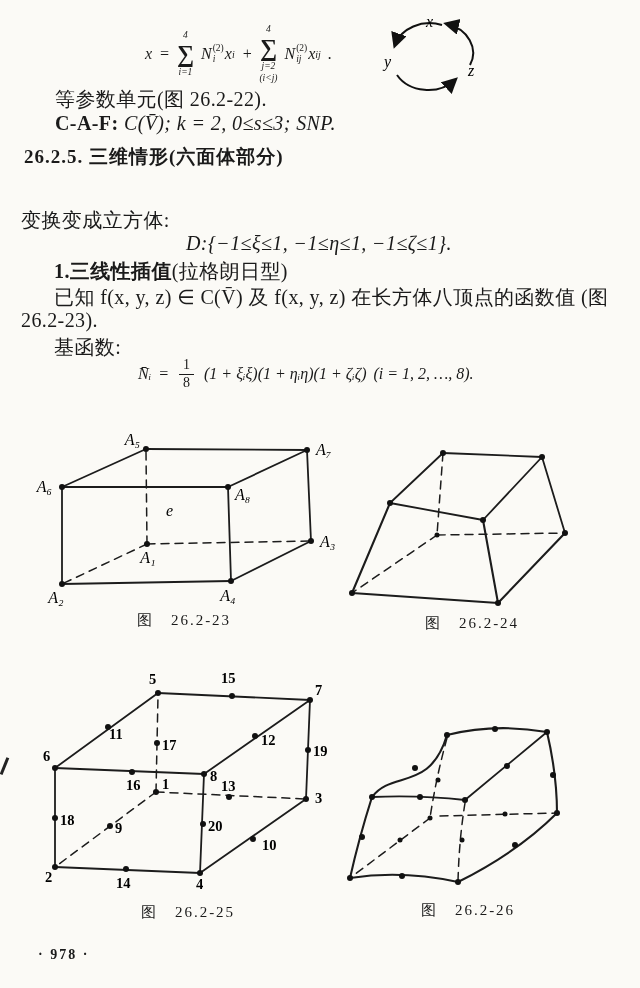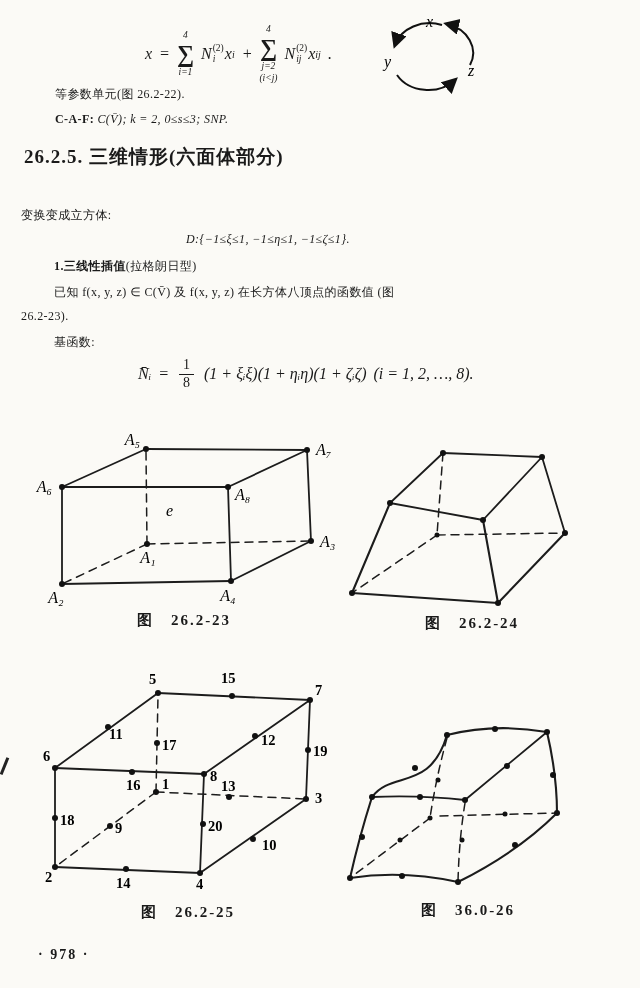--- a/index.html
+++ b/index.html
@@ -1,32 +1,32 @@
 <!DOCTYPE html>
 <html><head>
 <meta charset="utf-8">
 <style>
   html,body{margin:0;padding:0;background:#e8e6e0;}
   .page{position:relative;width:640px;height:988px;background:#fbfaf6;
         font-family:"Liberation Serif",serif;color:#1a1a1a;overflow:hidden;}
   .abs{position:absolute;}
-  .cn{font-size:12px;letter-spacing:0.4px;white-space:nowrap;}
+  .cn{font-size:20px;letter-spacing:0.4px;white-space:nowrap;}
   .it{font-style:italic;}
   .b{font-weight:bold;}
   .heading{font-size:19px;font-weight:bold;letter-spacing:1px;}
   .formula{display:flex;align-items:center;gap:7px;font-size:16px;font-style:italic;white-space:nowrap;}
   .bigsum{display:inline-flex;flex-direction:column;align-items:center;line-height:1;font-style:normal;}
   .bigsum .lim{font-size:9.5px;font-style:italic;line-height:1.2;}
   .bigsum .sigma{font-size:24px;padding:1px 0;font-weight:bold;}
   .supsub{display:inline-flex;flex-direction:column;align-items:flex-start;font-size:9.5px;line-height:1.15;vertical-align:-4px;margin:0 1px;}
   .term{display:inline-flex;align-items:center;}
   .term sub{font-size:10px;font-style:italic;}
   .frac{display:inline-flex;flex-direction:column;align-items:center;line-height:1.2;font-style:normal;font-size:14px;margin:0 3px;}
   .frac .num{border-bottom:1.4px solid #1a1a1a;padding:0 4px;}
-  .caption{font-size:15px;font-weight:bold;text-align:center;letter-spacing:2px;white-space:nowrap;}
+  .caption{font-size:15px;font-weight:normal;text-align:center;letter-spacing:2px;white-space:nowrap;}
   .pagenum{font-size:14px;font-weight:bold;letter-spacing:2px;}
   svg{overflow:visible;}
   svg text{font-family:"Liberation Serif",serif;}
   .figlabel{font-style:italic;font-size:16px;}
   .numlabel{font-weight:bold;font-size:14.5px;}
   .edge{stroke:#1c1c1c;stroke-width:1.8;fill:none;stroke-linecap:round;}
   .edge.thick{stroke-width:2.1;}
   .dash{stroke:#1c1c1c;stroke-width:1.5;fill:none;stroke-dasharray:8,6;stroke-linecap:round;}
   .dot{fill:#111;}
   .marginmark{width:2.5px;height:18px;background:#222;transform:rotate(22deg);}
@@ -290,19 +290,19 @@
       <circle class="dot" cx="553" cy="775" r="3"></circle>
         <circle class="dot" cx="438" cy="780" r="2.5"></circle>
       <circle class="dot" cx="400" cy="840" r="2.5"></circle>
         <circle class="dot" cx="505" cy="814" r="2.5"></circle>
       <circle class="dot" cx="362" cy="837" r="3"></circle>
         <circle class="dot" cx="462" cy="840" r="2.5"></circle>
       <circle class="dot" cx="402" cy="876" r="3"></circle>
         <circle class="dot" cx="515" cy="845" r="3"></circle>
     </g>
   </svg>
-  <div class="abs caption" style="left:408px;top:901px;width:120px;">图　36.0-26</div>
+  <div class="abs caption" style="left:408px;top:901px;width:120px;">图　26.2-26</div>
 
   <div class="abs marginmark" style="left:3px;top:757px;"></div>
 
   <div class="abs pagenum" style="left:38px;top:947px;">· 978 ·</div>
 
 </div>
 
 </body></html>

